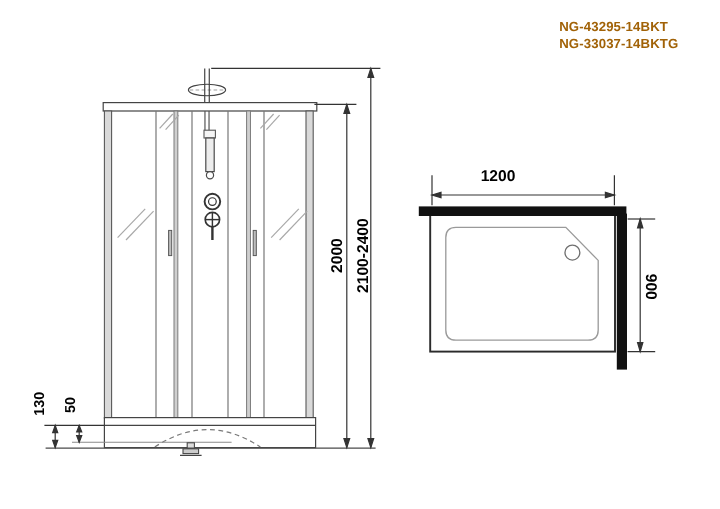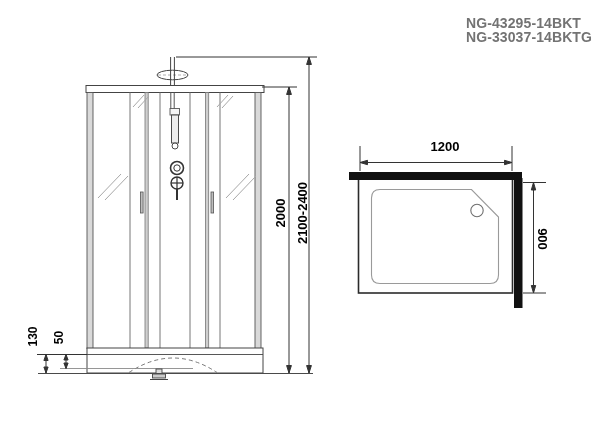--- a/index.html
+++ b/index.html
@@ -8,22 +8,22 @@
     font-family:"Liberation Sans", sans-serif;
   }
   .lbl{
     position:absolute;color:#000;font-weight:bold;font-size:13px;line-height:13px;
     text-align:center;white-space:nowrap;
   }
   .lbl.small{font-size:12px;line-height:12px;}
   .rot-ccw{transform:rotate(-90deg);transform-origin:center center;}
   .rot-cw{transform:rotate(90deg);transform-origin:center center;}
   .codes{
-    position:absolute;left:466px;top:17px;color:#737373;font-weight:bold;
-    font-size:14px;line-height:13.5px;letter-spacing:0.1px;white-space:nowrap;
+    position:absolute;left:466px;top:17px;color:#a16207;font-weight:bold;
+    font-size:11px;line-height:13.5px;letter-spacing:0.1px;white-space:nowrap;
   }
   svg{position:absolute;left:0;top:0;}
 </style>
 </head>
 <body>
 
 <div class="canvas">
 
   <svg width="600" height="424" viewBox="0 0 600 424">
 
@@ -138,21 +138,21 @@
       <polygon points="533.5,182.5 531.3,190 535.7,190" fill="#333"></polygon>
       <polygon points="533.5,293 531.3,285.5 535.7,285.5" fill="#333"></polygon>
     </g>
   </svg>
 
   <div class="codes">
     <div>NG-43295-14BKT</div>
     <div>NG-33037-14BKTG</div>
   </div>
 
-  <div class="lbl" style="left:410px;top:140px;width:70px;">1200</div>
+  <div class="lbl" style="left:380px;top:140px;width:70px;">1200</div>
 
   <div class="lbl rot-cw" style="left:524px;top:232px;width:36px;height:14px;">900</div>
 
   <div class="lbl rot-ccw" style="left:259px;top:206px;width:44px;height:14px;">2000</div>
 
   <div class="lbl rot-ccw" style="left:266px;top:206px;width:74px;height:14px;">2100-2400</div>
 
   <div class="lbl small rot-ccw" style="left:17px;top:330px;width:32px;height:13px;">130</div>
 
   <div class="lbl small rot-ccw" style="left:46px;top:331px;width:26px;height:13px;">50</div>

